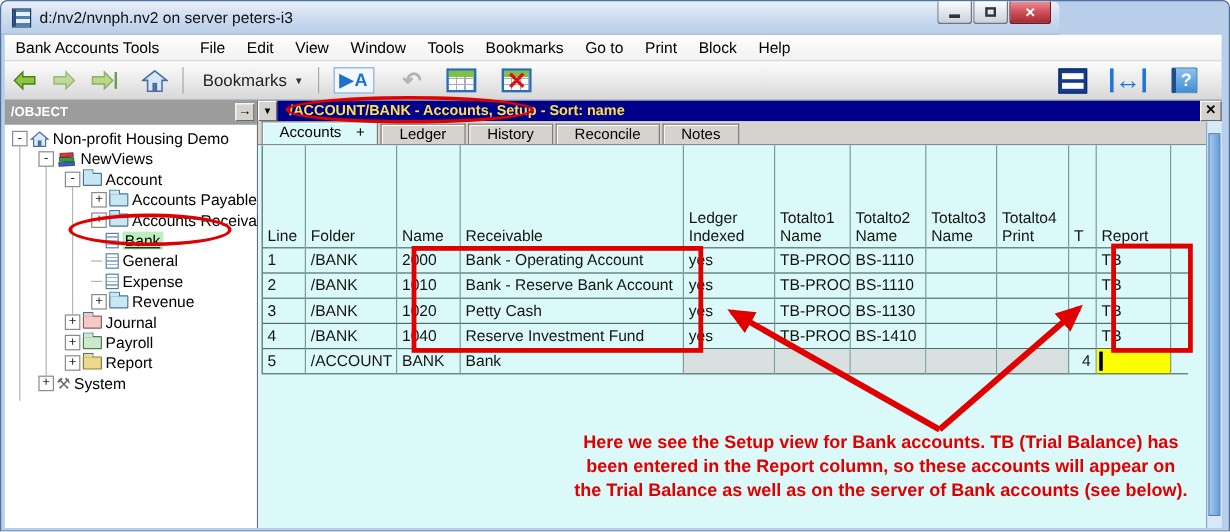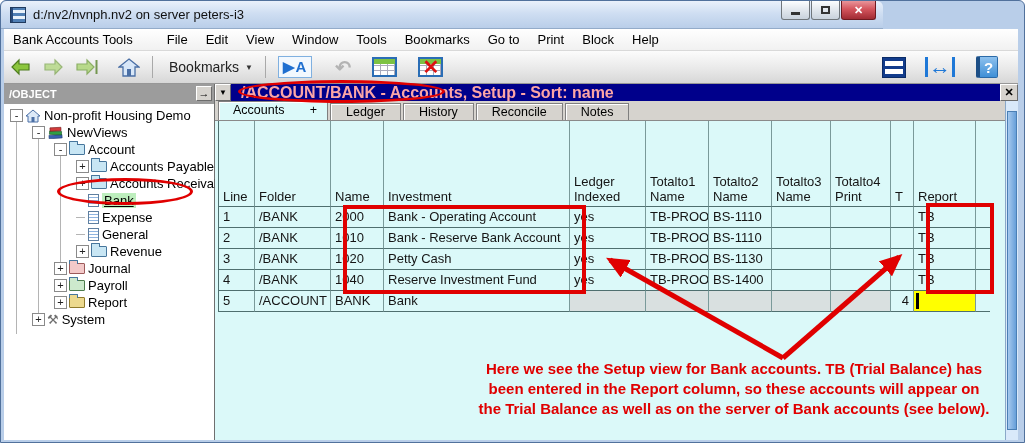--- a/index.html
+++ b/index.html
@@ -94,30 +94,30 @@
   .tlabel.selected { background:#bdeebd; text-decoration:underline; padding:0 2px; }
   .ind0 { padding-left:6px; } .ind1 { padding-left:28px; }
   .ind2 { padding-left:50px; } .ind3 { padding-left:72px; }
 
   
   .rightpanel { position:relative; flex:1; display:flex; flex-direction:column; }
   .bluebar { height:17px; display:flex; background:#00008b; }
   .dd-btn { width:16px; height:17px; background:#d6d3ce; border:1px solid #fff;
     border-right-color:#6c6c6c; border-bottom-color:#6c6c6c; color:#000;
     font-size:8px; line-height:15px; text-align:center; flex:none; }
-  .blue-title { flex:1; color:#fca5a5; font-weight:bold; font-size:16px; line-height:17px;
+  .blue-title { flex:1; color:#fde047; font-weight:bold; font-size:12px; line-height:17px;
     padding-left:10px; white-space:nowrap; }
   .x-btn { width:18px; height:17px; background:#d6d3ce; border:1px solid #fff;
     border-right-color:#6c6c6c; border-bottom-color:#6c6c6c; color:#000;
     font-size:11px; font-weight:bold; line-height:15px; text-align:center; flex:none; }
   .tabrow { height:20px; background:#d6d3ce; display:flex; align-items:flex-end;
     padding:0 13px 0 2px; border-bottom:1px solid #8a8a8a; }
   .tab { height:17px; margin:0 1px; background:#d6d3ce; border:1px solid #7f7f7f; border-bottom:none;
     box-shadow:inset 1px 1px 0 #fff; font-size:12.5px; line-height:17px; padding:0 15px; color:#000; }
-  .tab.active { background:#dbf9f9; height:19px; display:flex; width:110px;
+  .tab.active { background:#dbf9f9; height:19px; display:flex; width:97px;
     justify-content:space-between; padding:0 10px 0 14px; }
   .tablezone { position:relative; flex:1; background:#dbf9f9; }
 
   
   .grid { position:absolute; left:3px; top:0; border-left:1px solid #4f6f6f; }
   .grow { display:grid;
     grid-template-columns:36px 76px 53px 186px 76px 63px 63px 59px 60px 23px 62px 14px; }
   .gcell { border-right:1px solid #7a9a9a; border-bottom:1px solid #4f6f6f;
     font-size:13px; color:#151515; padding:0 2px 0 4px; white-space:nowrap; overflow:hidden; }
   .ghead .gcell { height:86px; display:flex; align-items:flex-end; padding-bottom:2px;
@@ -301,28 +301,28 @@
           <span class="ticon">
               <span class="doc"></span>
             </span>
           <span class="tlabel selected">Bank</span>
         </div>
         <div class="trow ind3">
           <span class="stub"></span>
           <span class="ticon">
               <span class="doc"></span>
             </span>
+          <span class="tlabel">General</span>
+        </div>
+        <div class="trow ind3">
+          <span class="stub"></span>
+          <span class="ticon">
+              <span class="doc"></span>
+            </span>
           <span class="tlabel">Expense</span>
-        </div>
-        <div class="trow ind3">
-          <span class="stub"></span>
-          <span class="ticon">
-              <span class="doc"></span>
-            </span>
-          <span class="tlabel">General</span>
         </div>
         <div class="trow ind3">
           <span class="expbox">+</span>
           <span class="ticon">
               <span class="folder"></span>
             </span>
           <span class="tlabel">Revenue</span>
         </div>
         <div class="trow ind2">
           <span class="expbox">+</span>
@@ -370,21 +370,21 @@
         <div class="tab">History</div>
         <div class="tab">Reconcile</div>
         <div class="tab">Notes</div>
       </div>
       <div class="tablezone">
         <div class="grid">
           <div class="grow ghead">
             <div class="gcell">Line</div>
             <div class="gcell">Folder</div>
             <div class="gcell">Name</div>
-            <div class="gcell">Investment</div>
+            <div class="gcell">Receivable</div>
             <div class="gcell">Ledger
 Indexed</div>
             <div class="gcell">Totalto1
 Name</div>
             <div class="gcell">Totalto2
 Name</div>
             <div class="gcell">Totalto3
 Name</div>
             <div class="gcell">Totalto4
 Print</div>
@@ -434,21 +434,21 @@
             <div class="gcell">TB</div>
             <div class="gcell filler"></div>
           </div>
           <div class="grow gdata">
             <div class="gcell">4</div>
             <div class="gcell">/BANK</div>
             <div class="gcell">1040</div>
             <div class="gcell">Reserve Investment Fund</div>
             <div class="gcell">yes</div>
             <div class="gcell">TB-PROOF</div>
-            <div class="gcell">BS-1400</div>
+            <div class="gcell">BS-1410</div>
             <div class="gcell"></div>
             <div class="gcell"></div>
             <div class="gcell tnum"></div>
             <div class="gcell">TB</div>
             <div class="gcell filler"></div>
           </div>
           <div class="grow gdata">
             <div class="gcell">5</div>
             <div class="gcell">/ACCOUNT</div>
             <div class="gcell">BANK</div>

